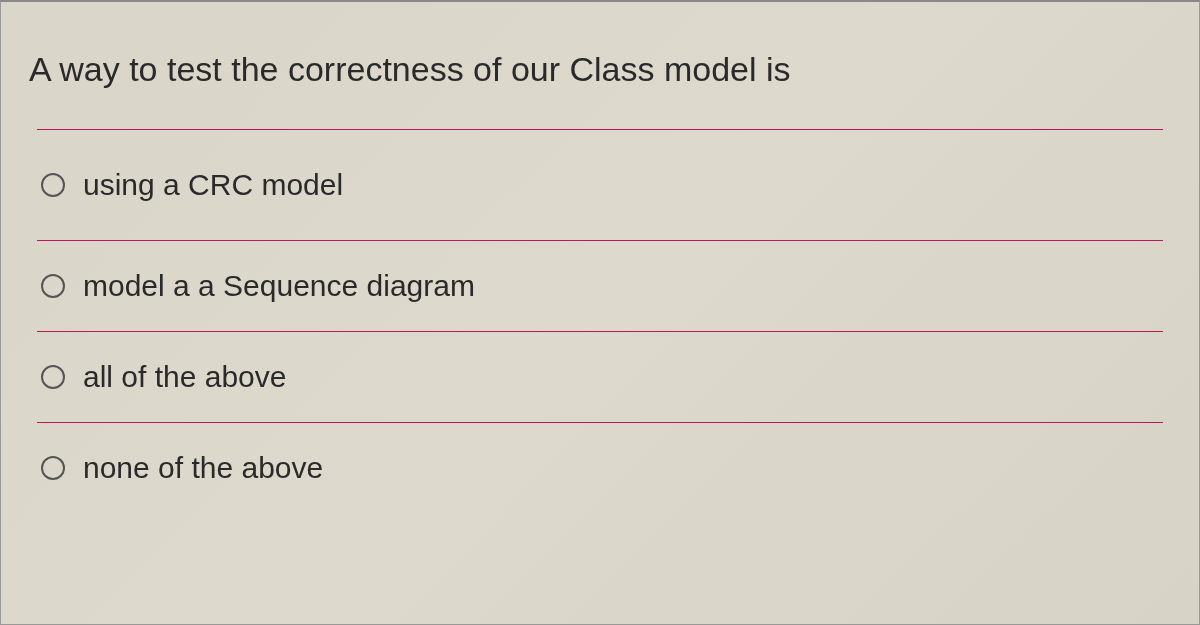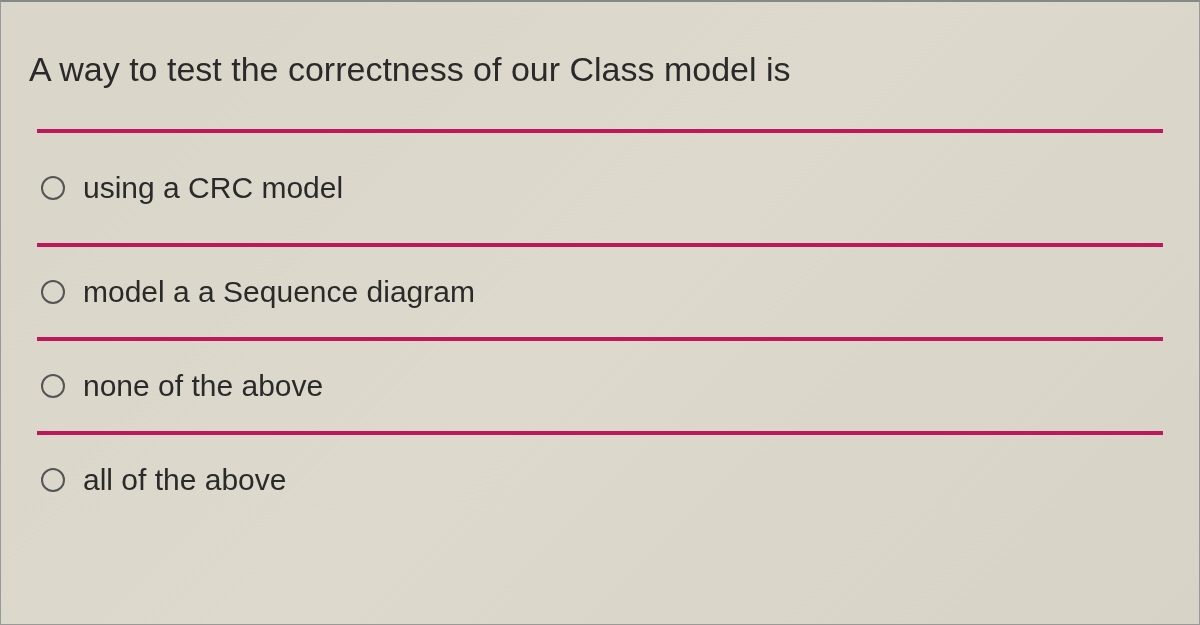--- a/index.html
+++ b/index.html
@@ -28,21 +28,21 @@
       color: #2a2a2a;
       font-weight: 400;
     }
     .options-wrapper {
       padding: 0 36px;
     }
     .option-row {
       display: flex;
       align-items: center;
       padding: 28px 0 28px 4px;
-      border-top: 4px solid #be185d;
+      border-top: 1px solid #be185d;
       cursor: pointer;
     }
     .option-row:first-child {
       padding-top: 38px;
       padding-bottom: 38px;
     }
     .radio-circle {
       width: 24px;
       height: 24px;
       border: 2.5px solid #555;
@@ -66,20 +66,20 @@
     <div class="option-row">
       <span class="radio-circle"></span>
       <span class="option-label">using a CRC model</span>
     </div>
     <div class="option-row">
       <span class="radio-circle"></span>
       <span class="option-label">model a a Sequence diagram</span>
     </div>
     <div class="option-row">
       <span class="radio-circle"></span>
-      <span class="option-label">none of the above</span>
+      <span class="option-label">all of the above</span>
     </div>
     <div class="option-row">
       <span class="radio-circle"></span>
-      <span class="option-label">all of the above</span>
+      <span class="option-label">none of the above</span>
     </div>
   </div>
 </div>
 
 </body></html>

